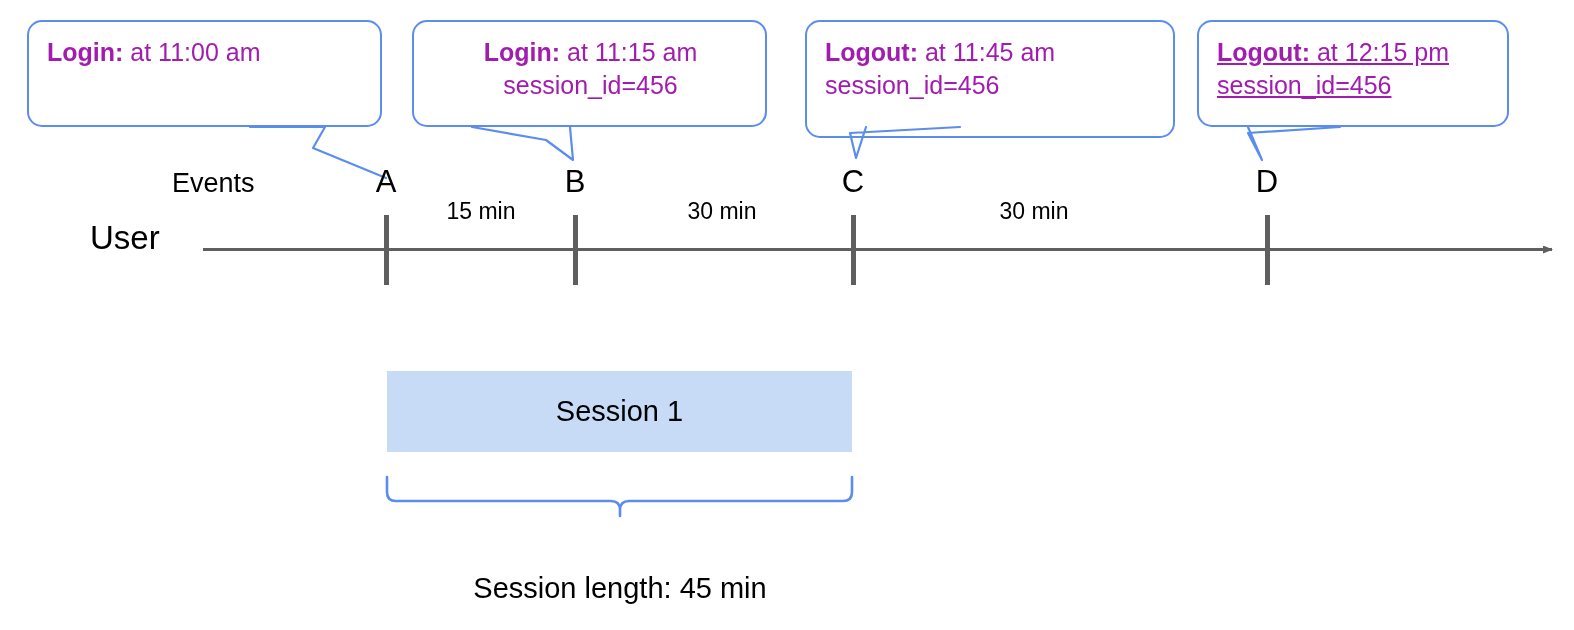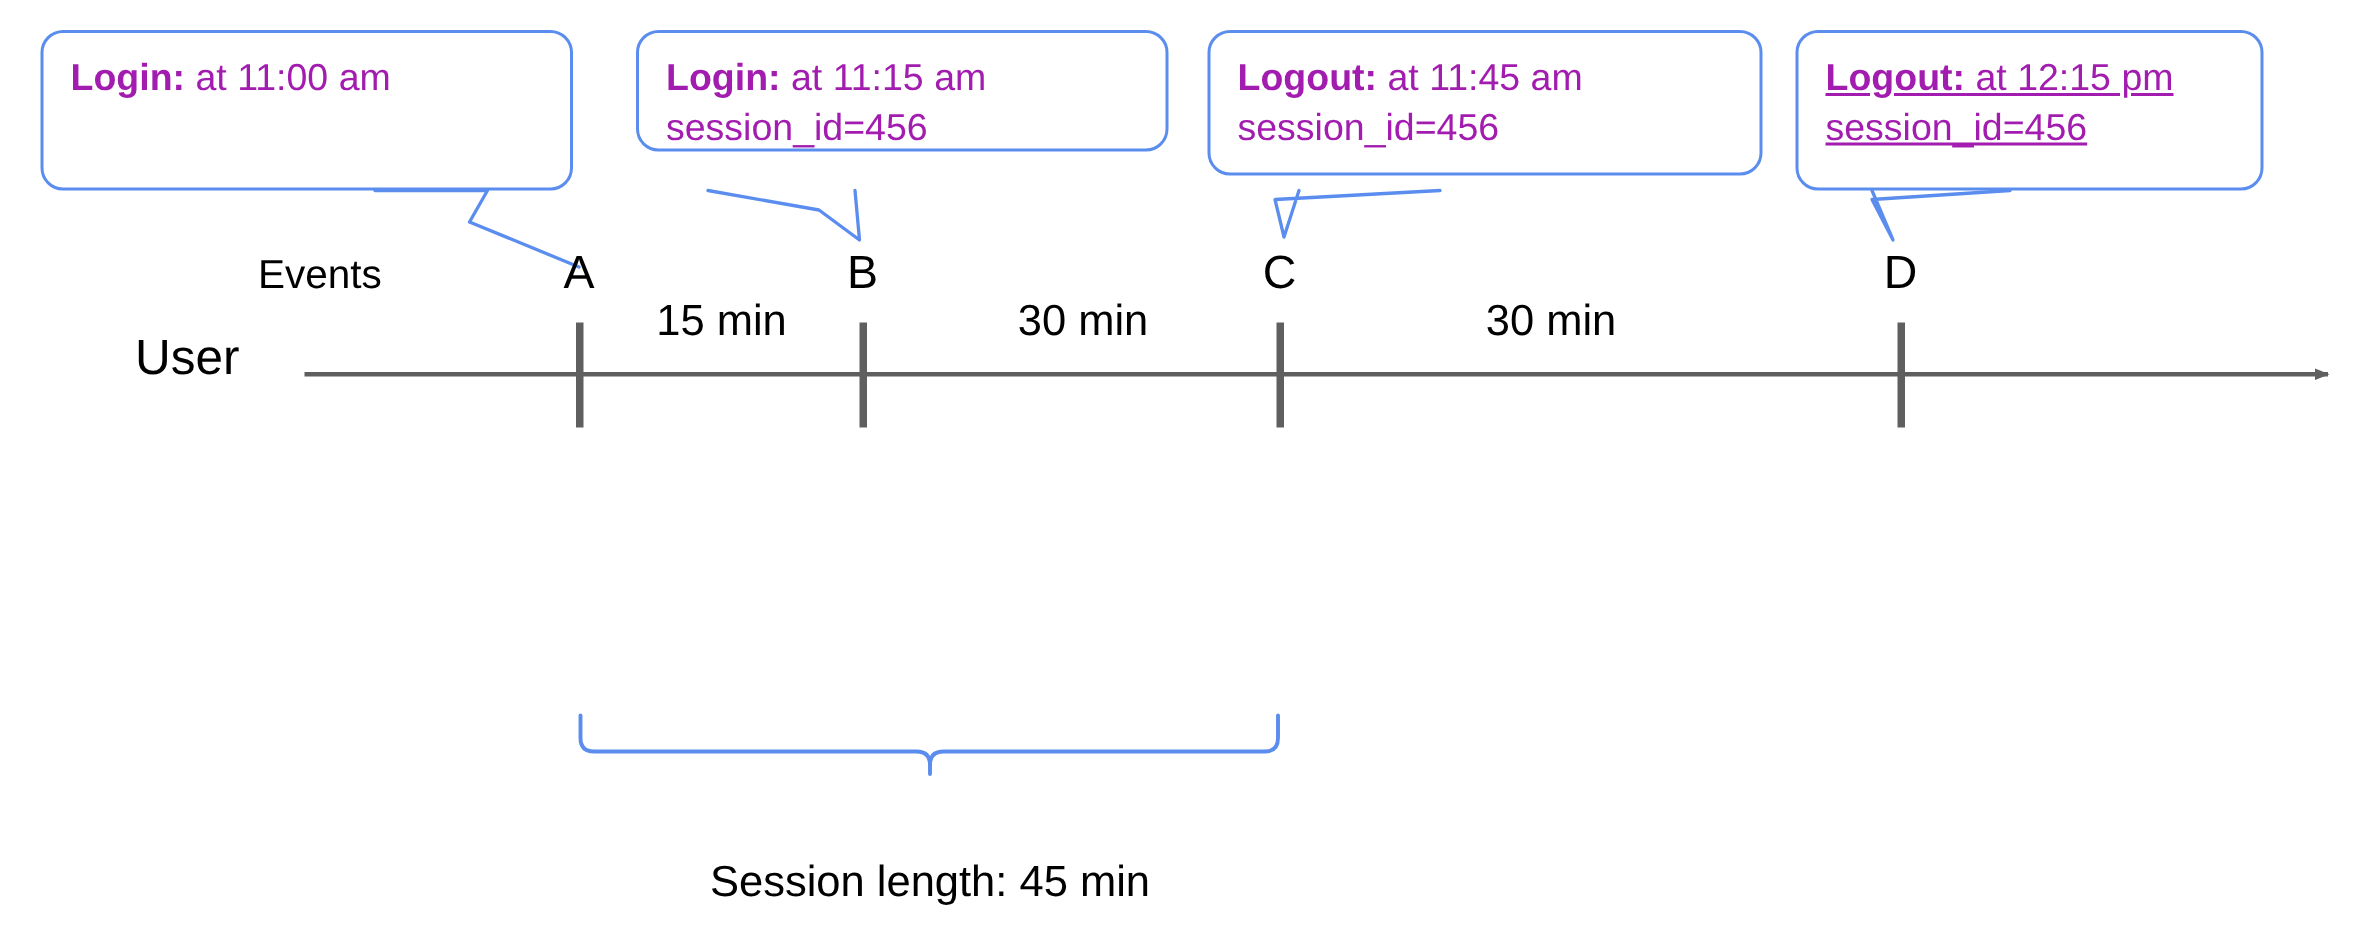--- a/index.html
+++ b/index.html
@@ -65,21 +65,21 @@
   .event-letter {
     position: absolute;
     font-size: 31px;
     color: #000000;
     text-align: center;
     white-space: nowrap;
     transform: translateX(-50%);
   }
   .gap-label {
     position: absolute;
-    font-size: 29px;
+    font-size: 23px;
     color: #000000;
     text-align: center;
     white-space: nowrap;
     transform: translateX(-50%);
   }
 
   
   #session-bar {
     position: absolute;
     left: 387px;
@@ -109,26 +109,26 @@
 </style>
 </head>
 <body>
 
 <div id="canvas">
 
   <div class="callout" style="left:27px; top:20px; width:355px; height:107px;">
     <span class="lead">Login:</span><span> at 11:00 am</span>
   </div>
 
-  <div class="callout" style="left:424px; top:20px; width:355px; height:81px;">
+  <div class="callout" style="left:412px; top:20px; width:355px; height:107px;text-align:center;">
     <span class="lead">Login:</span><span> at 11:15 am</span>
     <span class="row2">session_id=456</span>
   </div>
 
-  <div class="callout" style="left:805px; top:20px; width:370px; height:97px;">
+  <div class="callout" style="left:805px; top:20px; width:370px; height:118px;">
     <span class="lead">Logout:</span><span> at 11:45 am</span>
     <span class="row2">session_id=456</span>
   </div>
 
   <div class="callout" style="left:1197px; top:20px; width:312px; height:107px;text-decoration:underline;">
     <span class="lead">Logout:</span><span> at 12:15 pm</span>
     <span class="row2">session_id=456</span>
   </div>
 
   <svg id="vector" viewBox="0 0 1574 630">
@@ -172,16 +172,19 @@
 
   <div class="event-letter" style="left:386px; top:164px;">A</div>
   <div class="event-letter" style="left:575px; top:164px;">B</div>
   <div class="event-letter" style="left:853px; top:164px;">C</div>
   <div class="event-letter" style="left:1267px; top:164px;">D</div>
 
   <div class="gap-label" style="left:481px; top:198px;">15 min</div>
   <div class="gap-label" style="left:722px; top:198px;">30 min</div>
   <div class="gap-label" style="left:1034px; top:198px;">30 min</div>
 
+  <div id="session-bar">
+    <span class="bar-text">Session 1</span>
+  </div>
 
   <div id="session-length">Session length: 45 min</div>
 
 </div>
 
 </body></html>

